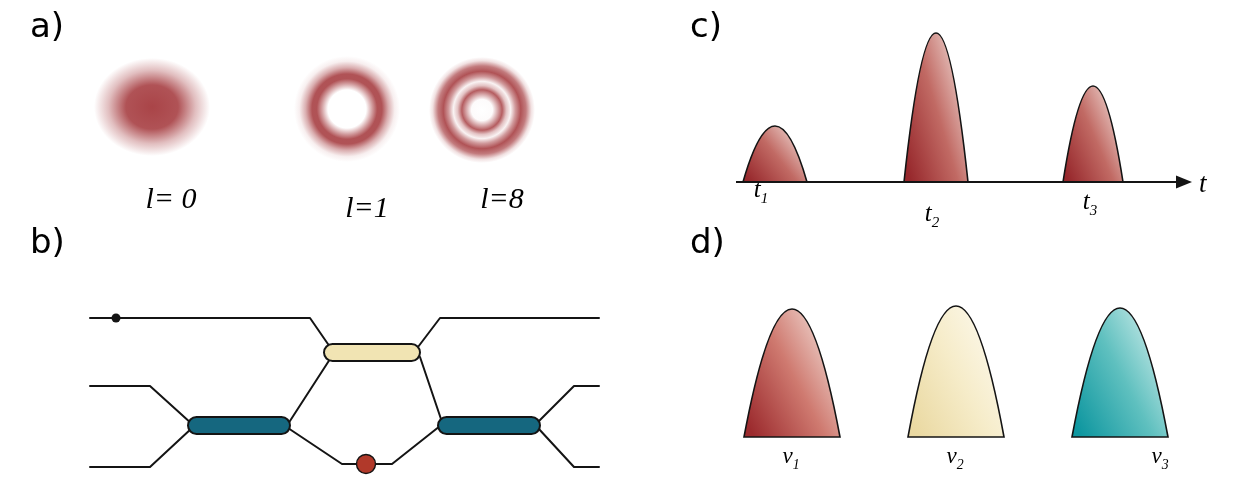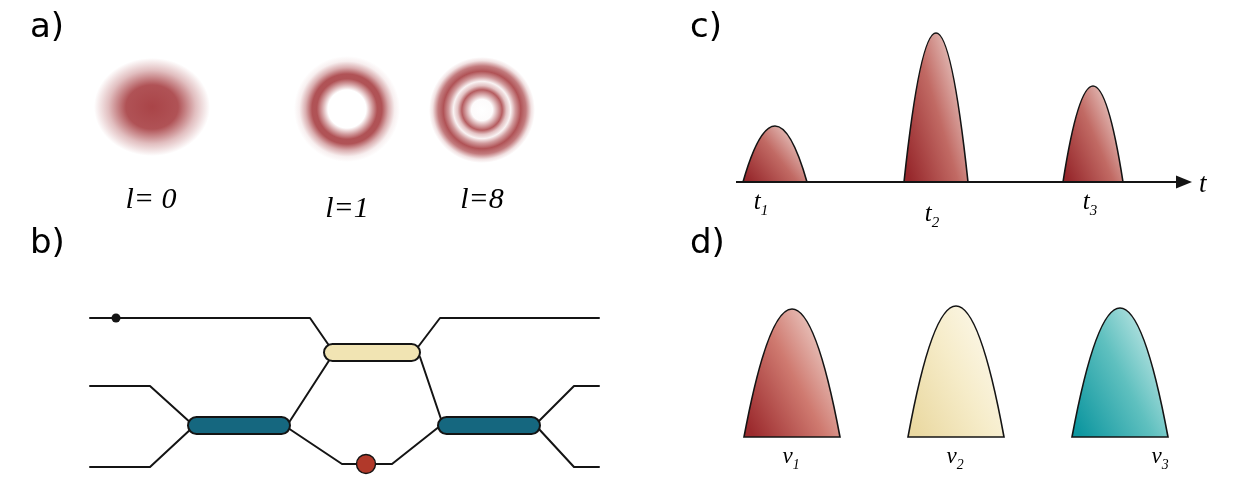--- a/index.html
+++ b/index.html
@@ -7,21 +7,21 @@
     position:relative;width:1238px;height:489px;background:#ffffff;
     font-family:"DejaVu Sans",sans-serif;overflow:hidden;
   }
   .art{position:absolute;left:0;top:0;}
   .plabel{position:absolute;font-size:34px;color:#000;line-height:1;}
   .math{
     position:absolute;font-family:"Liberation Serif",serif;font-style:italic;
     color:#000;transform:translateX(-50%);white-space:nowrap;line-height:1;
   }
   .math sub{font-size:0.6em;}
-  .mode-label{font-size:30px;}
+  .mode-label{font-size:30px;margin-left:20px;}
   .time-label{font-size:25px;}
   .freq-label{font-size:23px;}
   .axis-label{
     position:absolute;font-family:"Liberation Serif",serif;font-style:italic;
     color:#000;font-size:27px;line-height:1;
   }
 </style>
 </head>
 <body>
 
@@ -122,21 +122,21 @@
 
   <div class="plabel" style="left:30px;top:8px">a)</div>
   <div class="plabel" style="left:30px;top:224px">b)</div>
   <div class="plabel" style="left:690px;top:8px">c)</div>
   <div class="plabel" style="left:690px;top:224px">d)</div>
 
   <div class="math mode-label" style="left:151px;top:183px">l= 0</div>
   <div class="math mode-label" style="left:347px;top:192px">l=1</div>
   <div class="math mode-label" style="left:482px;top:183px">l=8</div>
 
-  <div class="math time-label" style="left:761px;top:188px">
+  <div class="math time-label" style="left:761px;top:176px">
     <span>t</span><sub>1</sub>
   </div>
   <div class="math time-label" style="left:932px;top:200px">
     <span>t</span><sub>2</sub>
   </div>
   <div class="math time-label" style="left:1090px;top:188px">
     <span>t</span><sub>3</sub>
   </div>
   <div class="axis-label" style="left:1199px;top:170px">t</div>
 

